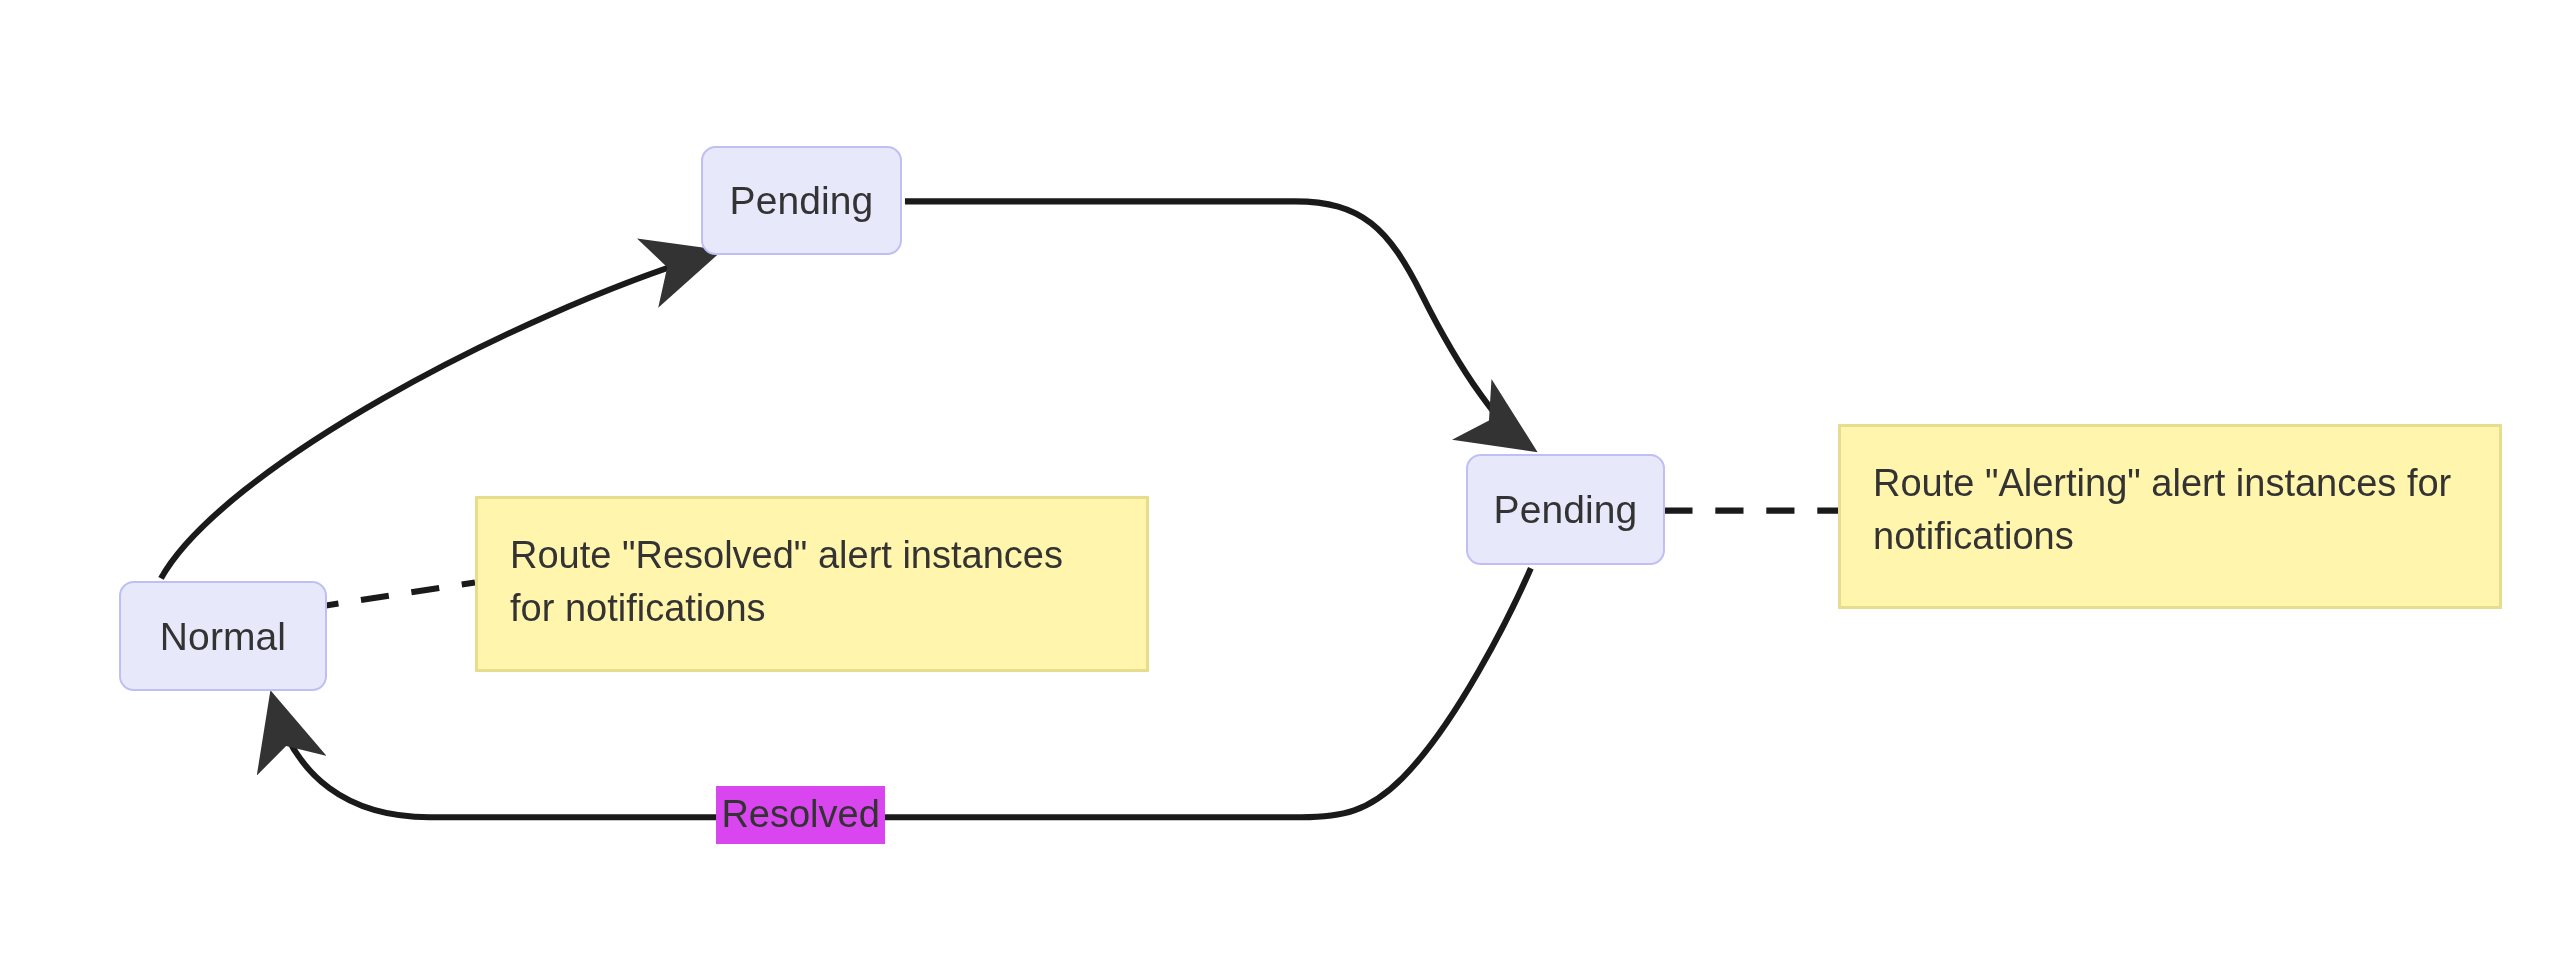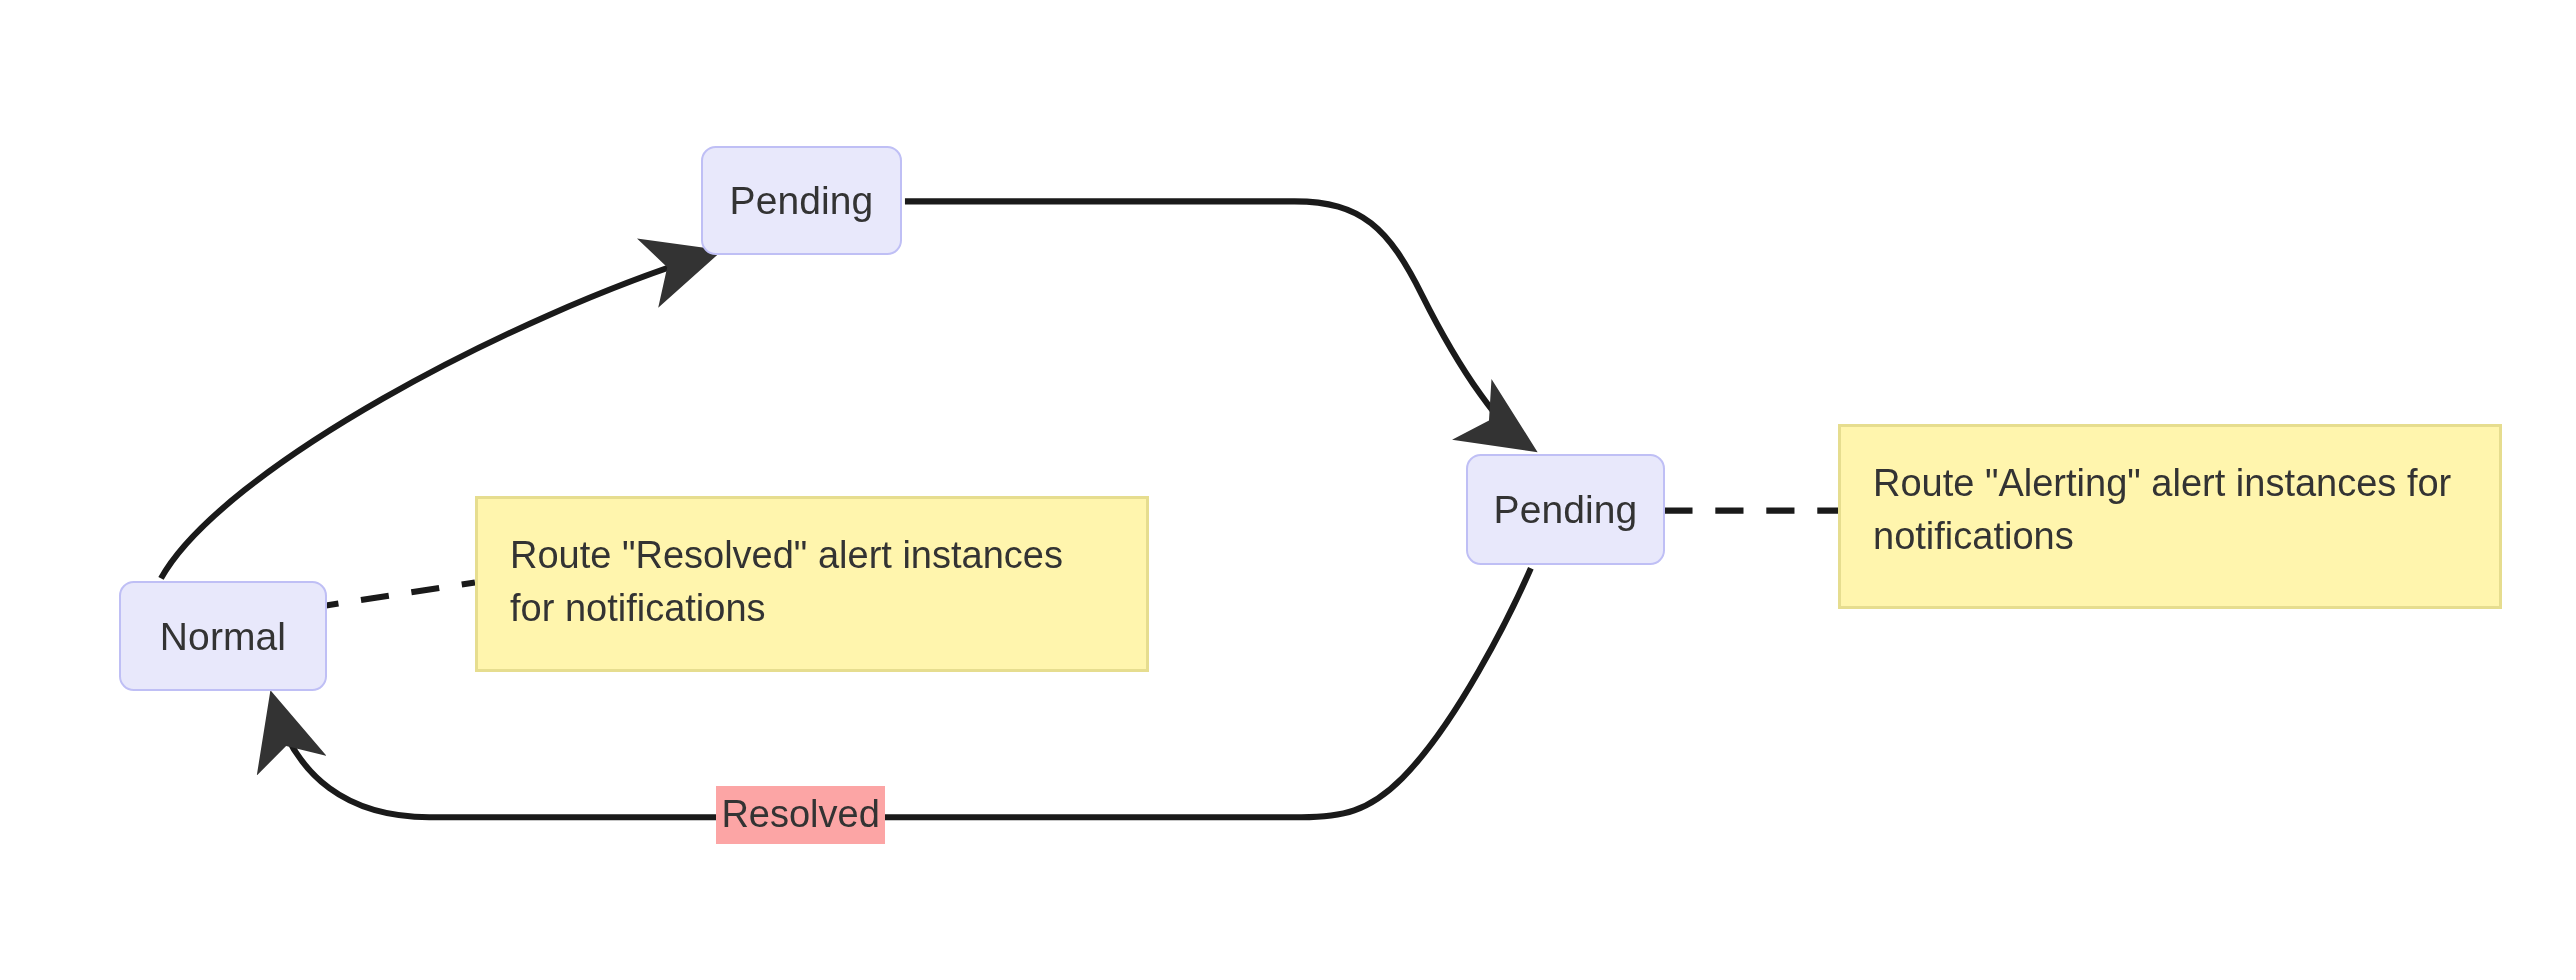--- a/index.html
+++ b/index.html
@@ -44,21 +44,21 @@
     background: #fff5ad;
     border: 3.4px solid #e6dd8f;
     color: #333333;
     font-size: 38px;
     line-height: 1.42;
     padding: 29.5px 34px 0 32px;
     z-index: 2;
   }
   .edge-label {
     position: absolute;
-    background: #fca5a5;
+    background: #d946ef;
     color: #333333;
     font-size: 38px;
     line-height: 1;
     padding: 9.4px 5.4px 10.7px 5.4px;
     white-space: nowrap;
     z-index: 4;
   }
 </style>
 </head>
 <body>

